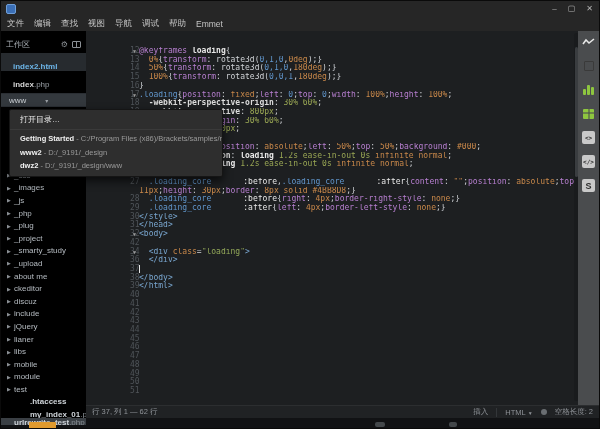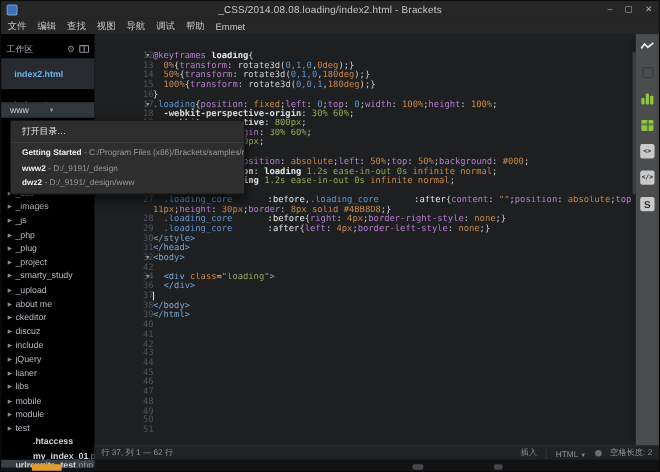--- a/index.html
+++ b/index.html
@@ -19,21 +19,21 @@
   .menu-item { font-size:8.5px; color:#c5c5c5; white-space:nowrap; }
 
   
   #sidebar { position:absolute; left:0; top:30px; width:85px; height:392px; background:#000000; overflow:hidden; }
   #ws-header { position:absolute; left:0; top:6px; width:100%; height:14px; padding:0 5px; display:flex; align-items:center; }
   #ws-title { font-size:8px; color:#aab0b6; flex:1; }
   #ws-gear { font-size:8px; color:#8a8f94; margin-right:4px; }
   #ws-split { width:9px; height:7px; border:1px solid #8a8f94; border-radius:1px; position:relative; }
   #ws-split:after { content:""; position:absolute; left:3px; top:0; bottom:0; width:1px; background:#8a8f94; }
   #working-files { position:absolute; left:0; top:22px; width:100%; }
-  .wf-row { height:28px; display:flex; align-items:center; padding-left:12px; font-size:8px; }
+  .wf-row { height:18px; display:flex; align-items:flex-end; padding-left:12px; font-size:8px; }
   .wf-row.sel { background:#272b2f; }
   .wf-row.sel .wf-base, .wf-row.sel .wf-ext { color:#6cb5e8; font-weight:bold; }
   .wf-base { color:#d8d8d8; font-weight:bold; }
   .wf-ext { color:#9aa0a6; }
   #project-bar { position:absolute; left:0; top:62px; width:100%; height:14px; background:#33383d; border-top:1px solid #2a2e33; border-bottom:1px solid #2a2e33; display:flex; align-items:center; padding-left:8px; gap:19px; }
   #project-name { font-size:8px; color:#c9ced3; }
   #project-caret { font-size:6px; color:#9a9fa4; }
   #file-tree { position:absolute; left:0; top:138px; width:100%; }
   .tree-row { height:12.6px; display:flex; align-items:center; padding-left:6px; font-size:8px; white-space:nowrap; }
   .tree-tri { color:#8a8f94; font-size:5px; width:7px; flex:none; }
@@ -103,21 +103,20 @@
   .pr-name { color:#f0f0f0; font-weight:bold; }
   .pr-path { color:#9a9a9a; }
 </style>
 </head>
 <body>
 
 <div id="window">
 
   <div id="titlebar">
     <div id="app-logo"></div>
-    <div id="window-title">_CSS/2014.08.08.loading/index2.html - Brackets</div>
     <div id="win-controls">
       <span>–</span>
       <span>▢</span>
       <span>✕</span>
     </div>
   </div>
 
   <div id="menubar">
       <span class="menu-item">文件</span>
       <span class="menu-item">编辑</span>

